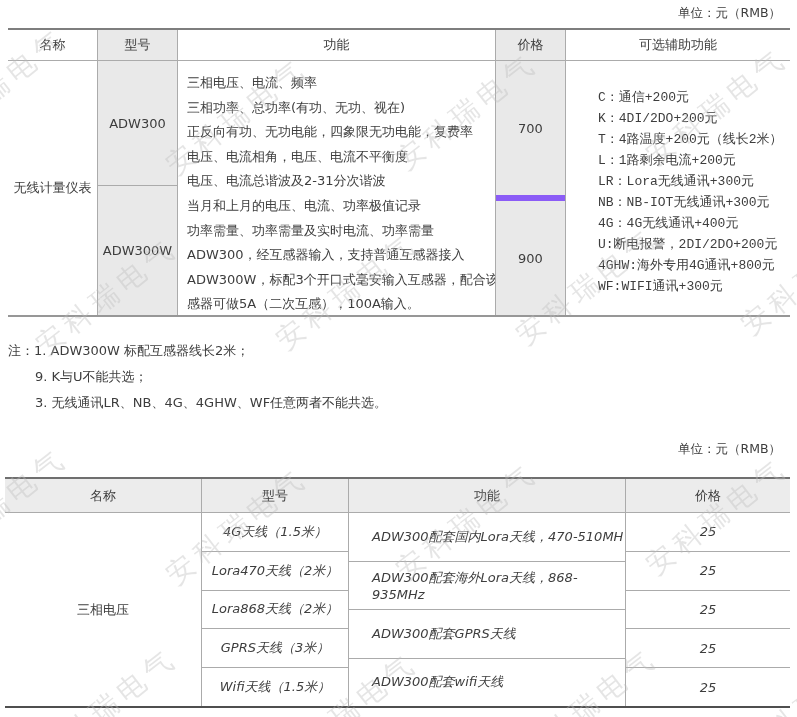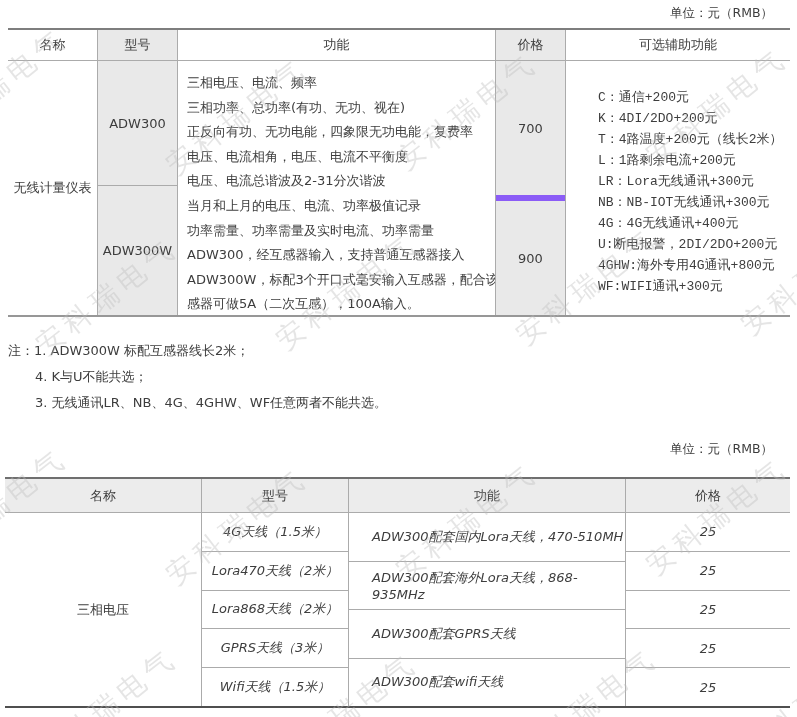--- a/index.html
+++ b/index.html
@@ -8,21 +8,21 @@
     font-family:"DejaVu Sans","Liberation Sans",sans-serif;
     color:#3d3d3d;font-size:13px;overflow:hidden;
   }
   
   .wm-layer{position:absolute;inset:0;z-index:5;pointer-events:none;}
   .wm{
     position:absolute;white-space:nowrap;font-size:28px;letter-spacing:6px;
     color:#bdbdbd;opacity:.38;transform:rotate(-38deg);transform-origin:left center;
   }
   
-  .unit{position:absolute;right:24px;font-size:12.5px;color:#3d3d3d;}
+  .unit{position:absolute;right:16px;font-size:12.5px;color:#3d3d3d;}
   .unit-top{top:5px;}
   .unit-bottom{top:441px;}
   
   .hdr{display:flex;align-items:center;justify-content:center;}
   
   .t1{
     position:absolute;left:8px;top:28px;width:782px;height:289px;
     border-top:2px solid #7e7e7e;border-bottom:2px solid #979797;
     display:flex;box-sizing:border-box;z-index:2;
   }
@@ -144,21 +144,21 @@
         <div class="opt-line">4G：4G无线通讯+400元</div>
         <div class="opt-line">U:断电报警，2DI/2DO+200元</div>
         <div class="opt-line">4GHW:海外专用4G通讯+800元</div>
         <div class="opt-line">WF:WIFI通讯+300元</div>
       </div>
     </div>
   </div>
 
   <div class="notes">
     <div class="first"><span>注：</span><span>1. ADW300W 标配互感器线长2米；</span></div>
-    <div class="item">4. K与U不能共选；</div>
+    <div class="item">9. K与U不能共选；</div>
     <div class="item">3. 无线通讯LR、NB、4G、4GHW、WF任意两者不能共选。</div>
   </div>
 
   <div class="t2">
 
     <div class="col col-name">
       <div class="hdr">名称</div>
       <div class="name-body">三相电压</div>
     </div>
 

